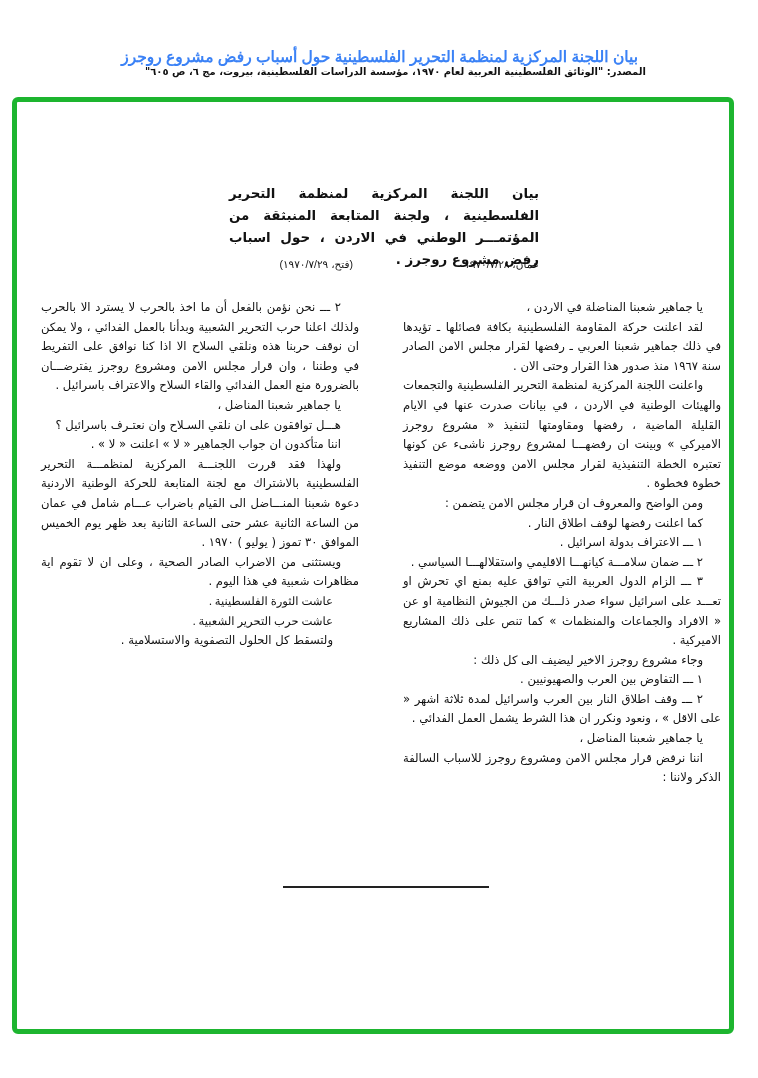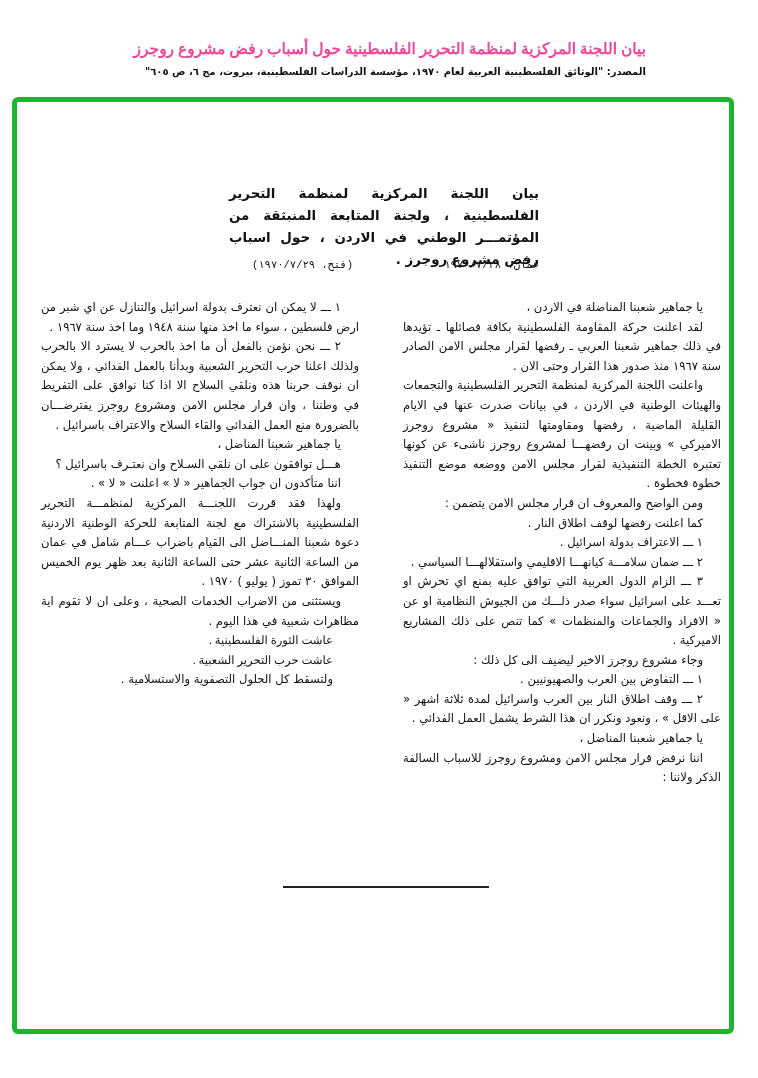--- a/index.html
+++ b/index.html
@@ -2,41 +2,41 @@
 <html><head>
   <meta charset="utf-8">
   <style>
     html, body { margin: 0; padding: 0; background: #ffffff; }
     body {
       width: 758px; height: 1078px; position: relative; overflow: hidden;
       font-family: "DejaVu Sans", sans-serif; color: #111;
     }
     .page-header { position: absolute; left: 0; right: 0; top: 38px; direction: rtl; text-align: center; }
     .doc-title {
-      font-family: Liberation Serif, serif; font-weight: bold; font-size: 15.5px;
-      color: #ec4899; margin: 0; line-height: 22px;
+      font-family: Liberation Sans, sans-serif; font-weight: bold; font-size: 15.5px;
+      color: #3b82f6; margin: 8px; line-height: 22px;
       position: absolute; right: 112px; top: 0; white-space: nowrap;
     }
     .doc-source {
       font-family: "DejaVu Sans", sans-serif; font-weight: bold; font-size: 10px;
       color: #111; position: absolute; right: 112px; top: 28px; white-space: nowrap;
     }
     .frame {
       position: absolute; left: 12px; top: 97px; width: 712px; height: 927px;
       border: 5px solid #1db52f; border-radius: 6px; box-sizing: content-box;
     }
     .inner { position: absolute; inset: 0; direction: rtl; }
     .statement-title {
       position: absolute; right: 190px; top: 81px; width: 310px;
       font-family: "DejaVu Sans", sans-serif; font-weight: bold; font-size: 13.4px;
       line-height: 22px; text-align: justify; text-align-last: right; margin: 0;
     }
     .dateline {
       position: absolute; top: 156px; font-size: 10.5px; white-space: nowrap;
-      font-family: Liberation Mono, monospace;
+      font-family: Liberation Sans, sans-serif;
     }
     .dateline.amman { right: 190px; }
     .dateline.fateh { right: 376px; }
     .column {
       position: absolute; top: 196px; width: 318px;
       font-family: "DejaVu Sans", sans-serif; font-size: 11.6px; line-height: 19.6px;
       text-align: justify; text-align-last: right;
     }
     .column.right-col { right: 8px; }
     .column.left-col { right: 370px; }
@@ -70,27 +70,26 @@
         <p class="indent">١ ـــ الاعتراف بدولة اسرائيل .</p>
         <p class="indent">٢ ـــ ضمان سلامـــة كيانهـــا الاقليمي واستقلالهـــا السياسي .</p>
         <p class="indent">٣ ـــ الزام الدول العربية التي توافق عليه بمنع اي تحرش او تعـــد على اسرائيل سواء صدر ذلـــك من الجيوش النظامية او عن « الافراد والجماعات والمنظمات » كما تنص على ذلك المشاريع الاميركية .</p>
         <p class="indent">وجاء مشروع روجرز الاخير ليضيف الى كل ذلك :</p>
         <p class="indent">١ ـــ التفاوض بين العرب والصهيونيين .</p>
         <p class="indent">٢ ـــ وقف اطلاق النار بين العرب واسرائيل لمدة ثلاثة اشهر « على الاقل » ، ونعود ونكرر ان هذا الشرط يشمل العمل الفدائي .</p>
         <p class="indent">يا جماهير شعبنا المناضل ،</p>
         <p class="indent">اننا نرفض قرار مجلس الامن ومشروع روجرز للاسباب السالفة الذكر ولاننا :</p>
       </div>
     <div class="column left-col">
-        <p class="indent">١ ـــ لا يمكن ان نعترف بدولة اسرائيل والتنازل عن اي شبر من ارض فلسطين ، سواء ما اخذ منها سنة ١٩٤٨ وما اخذ سنة ١٩٦٧ .</p>
         <p class="indent">٢ ـــ نحن نؤمن بالفعل أن ما اخذ بالحرب لا يسترد الا بالحرب ولذلك اعلنا حرب التحرير الشعبية وبدأنا بالعمل الفدائي ، ولا يمكن ان نوقف حربنا هذه ونلقي السلاح الا اذا كنا نوافق على التفريط في وطننا ، وان قرار مجلس الامن ومشروع روجرز يفترضـــان بالضرورة منع العمل الفدائي والقاء السلاح والاعتراف باسرائيل .</p>
         <p class="indent">يا جماهير شعبنا المناضل ،</p>
         <p class="indent">هـــل توافقون على ان نلقي السـلاح وان نعتـرف باسرائيل ؟</p>
         <p class="indent">اننا متأكدون ان جواب الجماهير « لا » اعلنت « لا » .</p>
         <p class="indent">ولهذا فقد قررت اللجنـــة المركزية لمنظمـــة التحرير الفلسطينية بالاشتراك مع لجنة المتابعة للحركة الوطنية الاردنية دعوة شعبنا المنـــاضل الى القيام باضراب عـــام شامل في عمان من الساعة الثانية عشر حتى الساعة الثانية بعد ظهر يوم الخميس الموافق ٣٠ تموز ( يوليو ) ١٩٧٠ .</p>
-        <p class="indent">ويستثنى من الاضراب الخدمات الصحية ، وعلى ان لا تقوم اية مظاهرات شعبية في هذا اليوم .</p>
+        <p class="indent">ويستثنى من الاضراب الصادر الصحية ، وعلى ان لا تقوم اية مظاهرات شعبية في هذا اليوم .</p>
         <p class="indent" style="text-indent: 26px; font-family: Liberation Serif, serif;">عاشت الثورة الفلسطينية .</p>
         <p class="indent" style="text-indent: 26px; font-family: Liberation Serif, serif;">عاشت حرب التحرير الشعبية .</p>
         <p class="indent" style="text-indent: 26px;">ولتسقط كل الحلول التصفوية والاستسلامية .</p>
       </div>
 
     <div class="end-rule"></div>
   </div>
 </div>
 
 </body></html>

